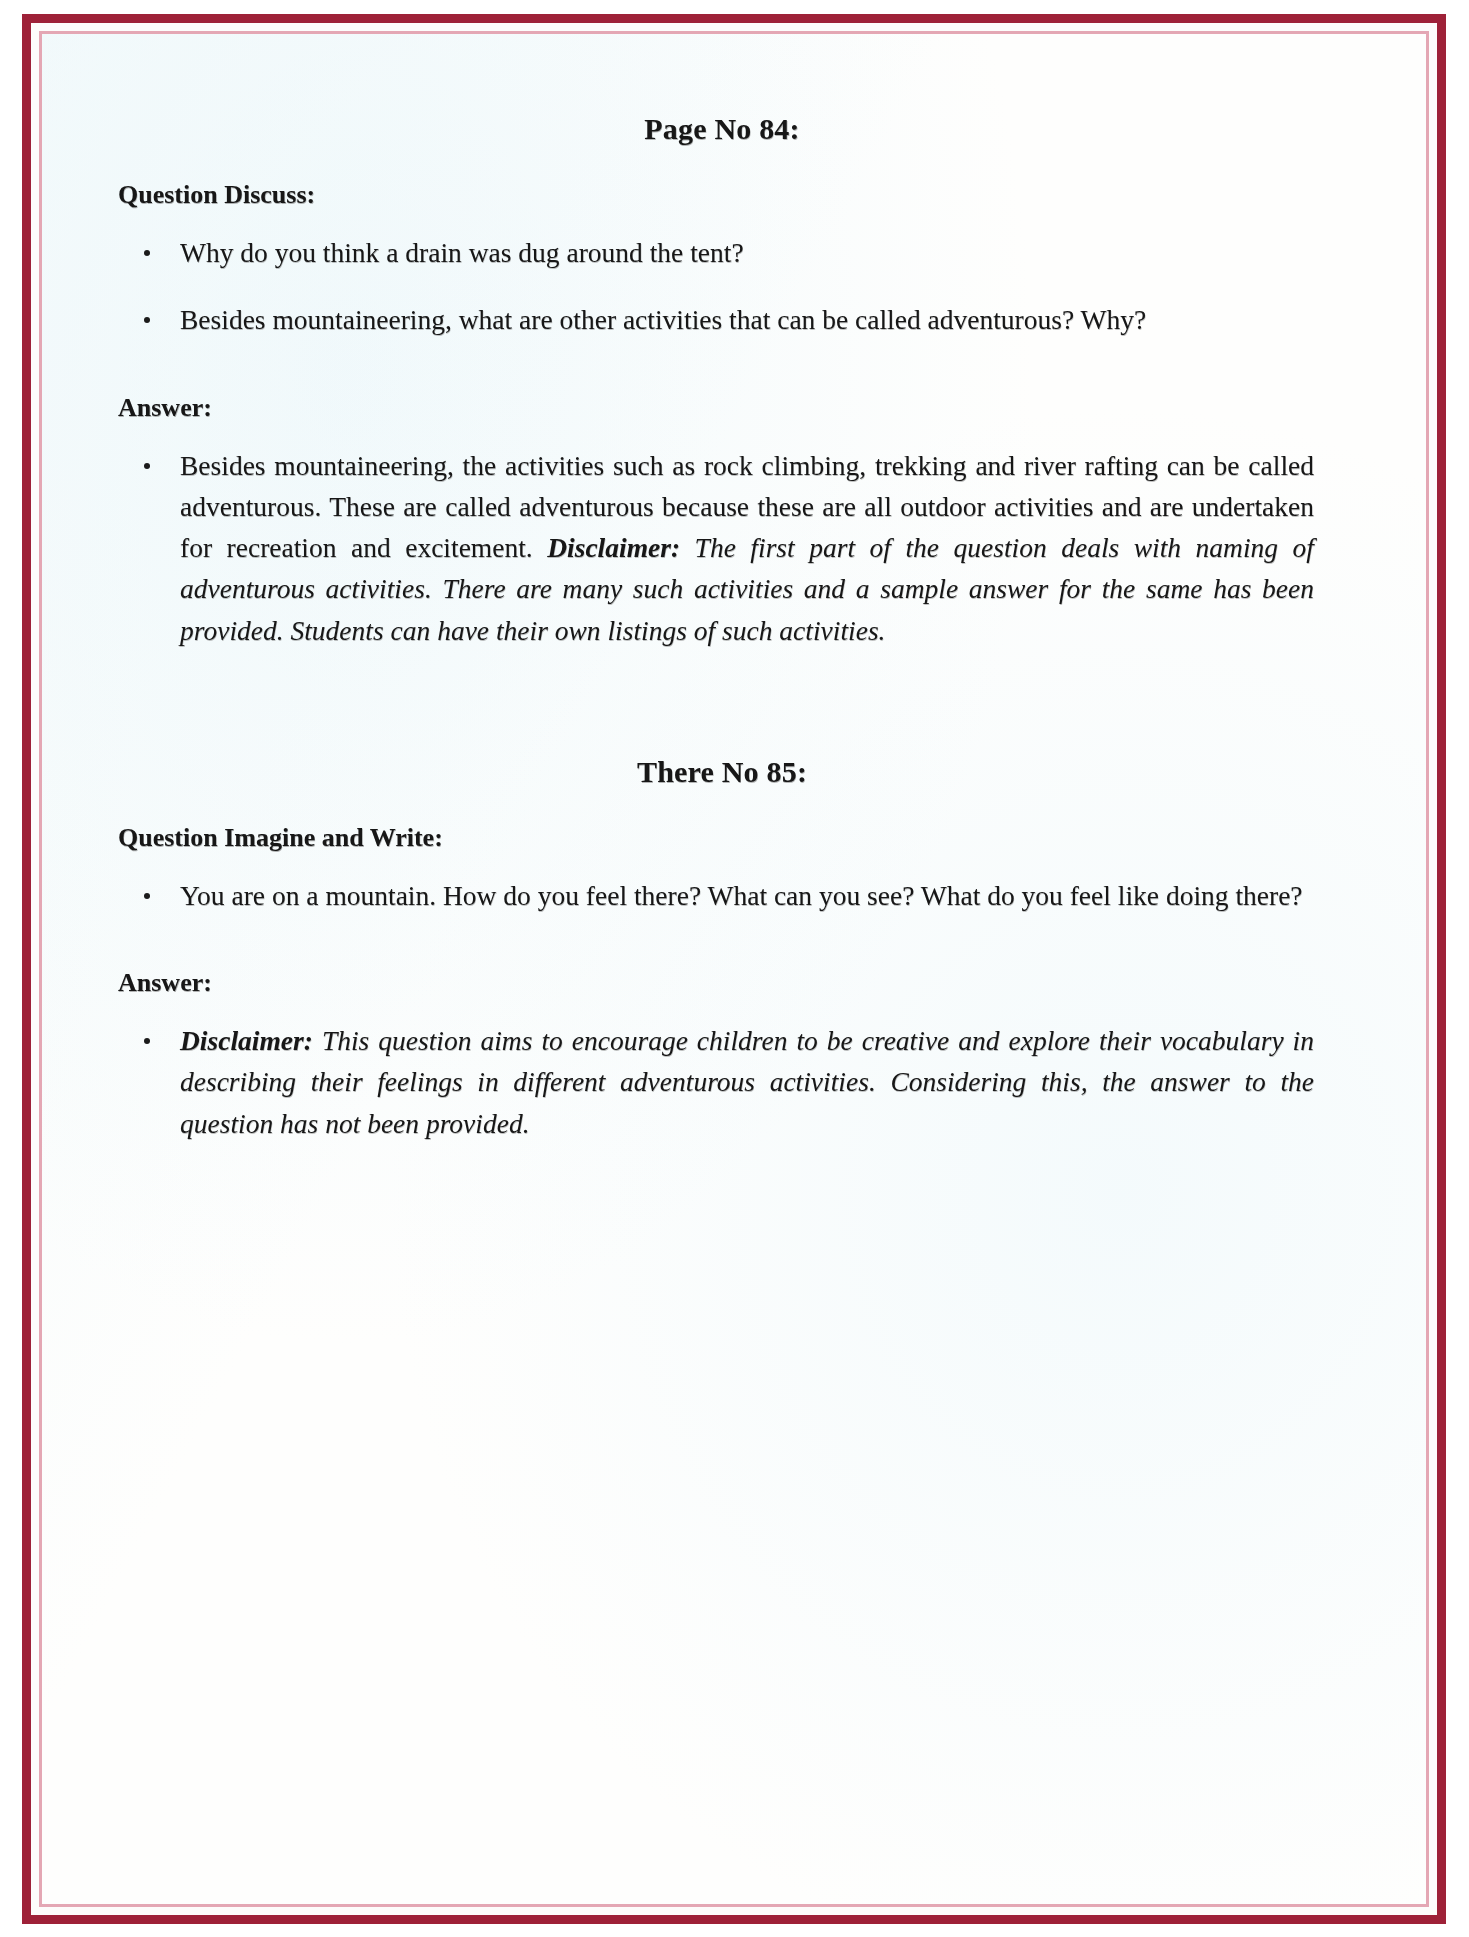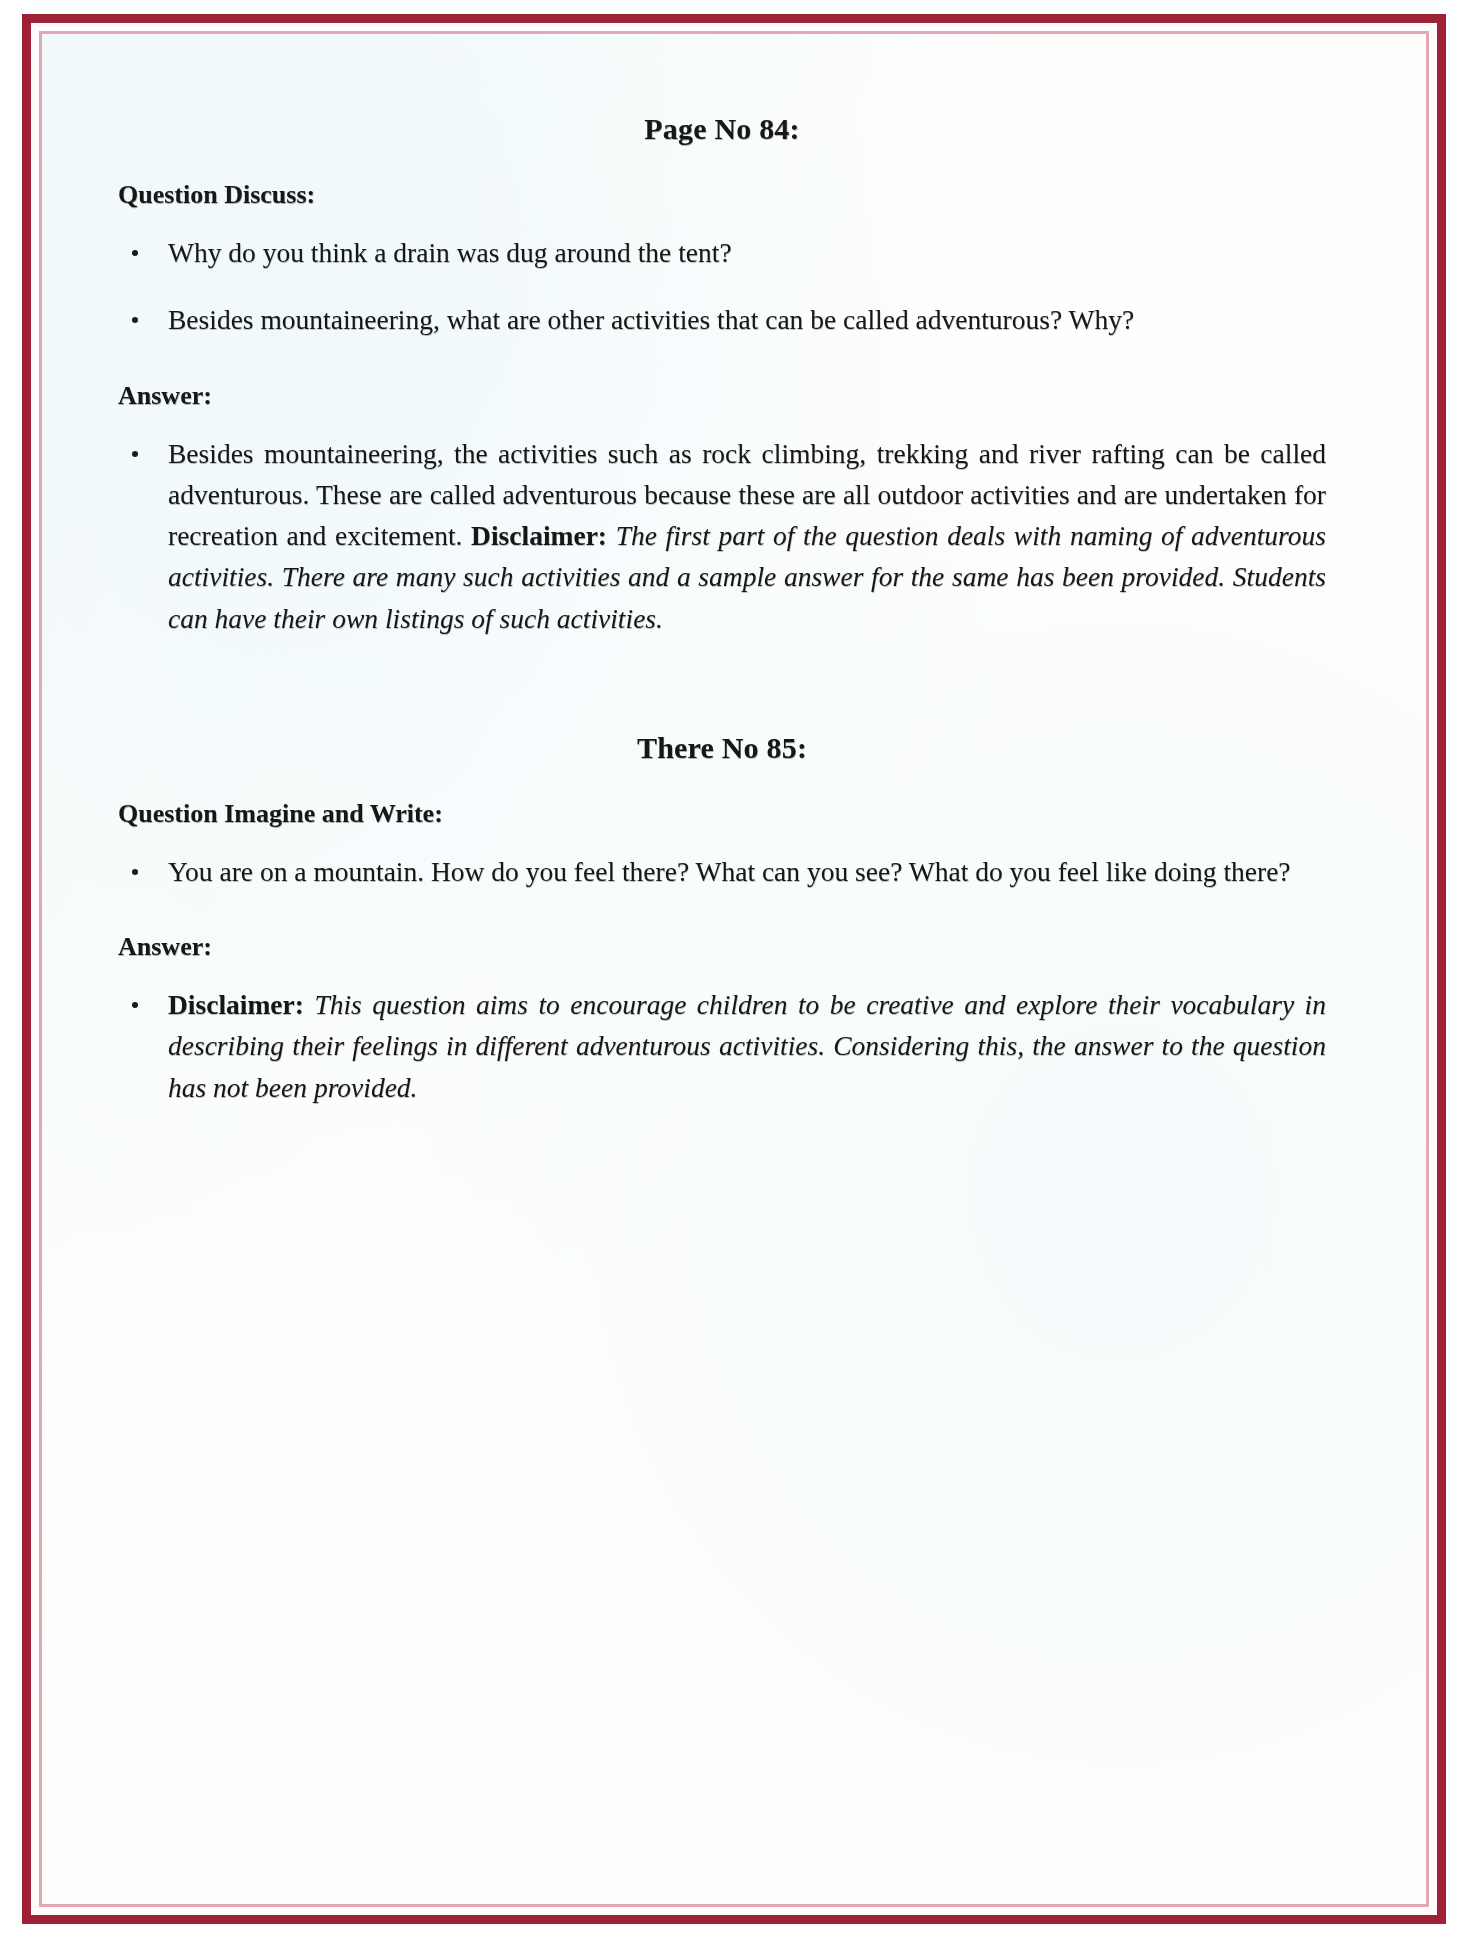--- a/index.html
+++ b/index.html
@@ -79,21 +79,21 @@
 
   .section-heading {
     font-weight: bold;
     font-size: 26px;
     margin: 0 0 22px 0;
     text-shadow: 0.6px 0.6px 0.4px rgba(90,90,90,0.45);
   }
 
   ul.bullets {
     list-style: none;
-    margin: 0;
+    margin: 12px;
     padding: 0;
   }
 
   ul.bullets li {
     position: relative;
     padding-left: 50px;
     margin-bottom: 26px;
     font-size: 27.5px;
     line-height: 1.50;
     text-align: justify;
@@ -107,21 +107,21 @@
     position: absolute;
     left: 14px;
     top: 18px;
     width: 6px;
     height: 6px;
     background: #1b1b1b;
     border-radius: 50%;
   }
 
   .ital { font-style: italic; }
-  .bold-ital { font-weight: bold; }
+  .bold-ital { font-style: italic; font-weight: bold; }
   .gap-md { height: 40px; }
   .gap-lg { height: 92px; }
 </style>
 </head>
 <body>
 
 <div class="page-canvas">
   <div class="outer-border">
     <div class="inner-border">
       <div class="paper">

